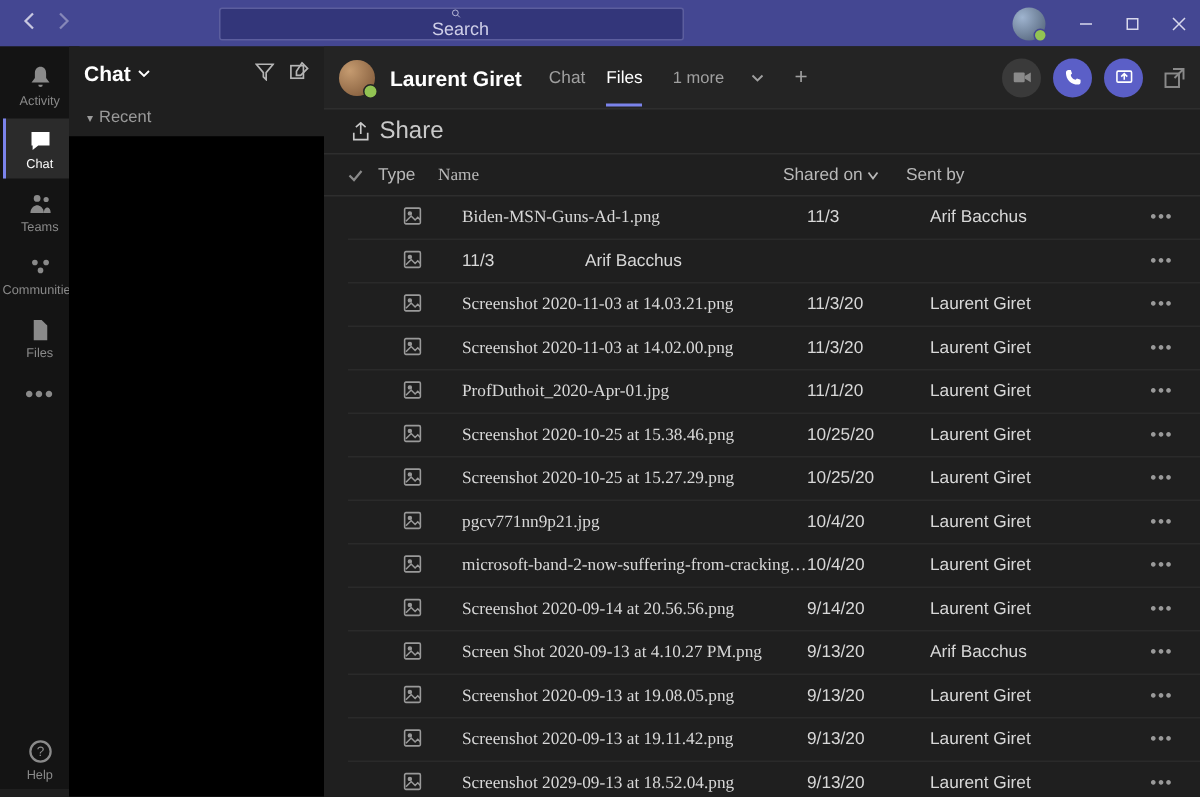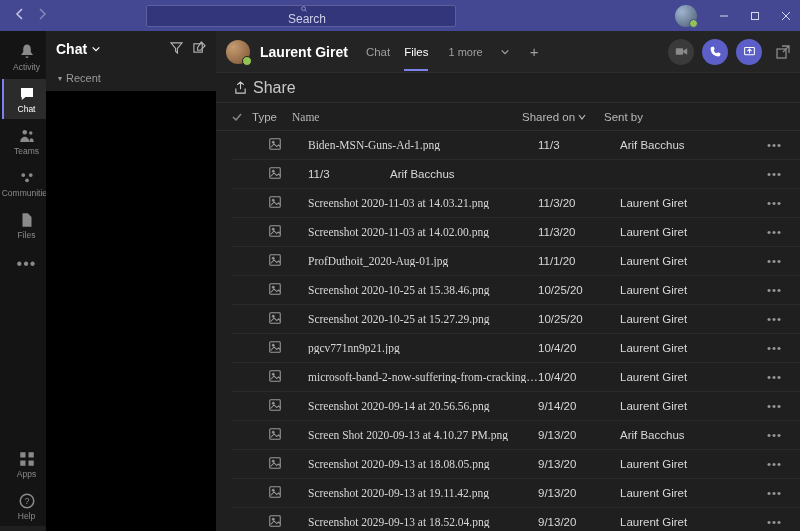--- a/index.html
+++ b/index.html
@@ -141,29 +141,20 @@
     <span class="lbl">Communities</span>
   </div>
   <div class="rail-item">
     <svg viewBox="0 0 24 24">
         <path d="M6 3 H13 L18 8 V21 H6 Z"></path>
       </svg>
     <span class="lbl">Files</span>
   </div>
   <div class="rail-ell">•••</div>
   <div class="rail-spacer"></div>
-  <div class="rail-item">
-    <svg viewBox="0 0 24 24">
-        <rect x="3" y="3" width="7" height="7"></rect>
-        <rect x="14" y="3" width="7" height="7"></rect>
-        <rect x="3" y="14" width="7" height="7"></rect>
-        <rect x="14" y="14" width="7" height="7"></rect>
-      </svg>
-    <span class="lbl">Apps</span>
-  </div>
   <div class="rail-item">
     <svg viewBox="0 0 24 24">
         <circle cx="12" cy="12" r="9" fill="none" stroke="#8a8a8a" stroke-width="2"></circle>
         <text x="12" y="16" text-anchor="middle" font-size="12" fill="#8a8a8a">?</text>
       </svg>
     <span class="lbl">Help</span>
   </div>
 </div>
 
 <div class="chatpanel">
@@ -303,21 +294,21 @@
         <div class="col-sent">Laurent Giret</div>
         <div class="col-more">•••</div>
       </div>
       <div class="row">
         <div class="col-check"></div>
         <div class="col-type"><svg viewBox="0 0 16 16">
             <rect x="2" y="2" width="12" height="12" rx="1" stroke-width="1.2"></rect>
             <circle cx="6" cy="6" r="1.2" fill="#9a9a9a"></circle>
             <path d="M3 12 L7 8 L10 11 L12 9 L14 11" stroke-width="1.2"></path>
           </svg></div>
-        <div class="col-name">ProfDuthoit_2020-Aug-01.jpg</div>
+        <div class="col-name">ProfDuthoit_2020-Apr-01.jpg</div>
         <div class="col-date">11/1/20</div>
         <div class="col-sent">Laurent Giret</div>
         <div class="col-more">•••</div>
       </div>
       <div class="row">
         <div class="col-check"></div>
         <div class="col-type"><svg viewBox="0 0 16 16">
             <rect x="2" y="2" width="12" height="12" rx="1" stroke-width="1.2"></rect>
             <circle cx="6" cy="6" r="1.2" fill="#9a9a9a"></circle>
             <path d="M3 12 L7 8 L10 11 L12 9 L14 11" stroke-width="1.2"></path>
@@ -387,21 +378,21 @@
         <div class="col-sent">Arif Bacchus</div>
         <div class="col-more">•••</div>
       </div>
       <div class="row">
         <div class="col-check"></div>
         <div class="col-type"><svg viewBox="0 0 16 16">
             <rect x="2" y="2" width="12" height="12" rx="1" stroke-width="1.2"></rect>
             <circle cx="6" cy="6" r="1.2" fill="#9a9a9a"></circle>
             <path d="M3 12 L7 8 L10 11 L12 9 L14 11" stroke-width="1.2"></path>
           </svg></div>
-        <div class="col-name">Screenshot 2020-09-13 at 18.08.05.png</div>
+        <div class="col-name">Screenshot 2020-09-13 at 19.08.05.png</div>
         <div class="col-date">9/13/20</div>
         <div class="col-sent">Laurent Giret</div>
         <div class="col-more">•••</div>
       </div>
       <div class="row">
         <div class="col-check"></div>
         <div class="col-type"><svg viewBox="0 0 16 16">
             <rect x="2" y="2" width="12" height="12" rx="1" stroke-width="1.2"></rect>
             <circle cx="6" cy="6" r="1.2" fill="#9a9a9a"></circle>
             <path d="M3 12 L7 8 L10 11 L12 9 L14 11" stroke-width="1.2"></path>

